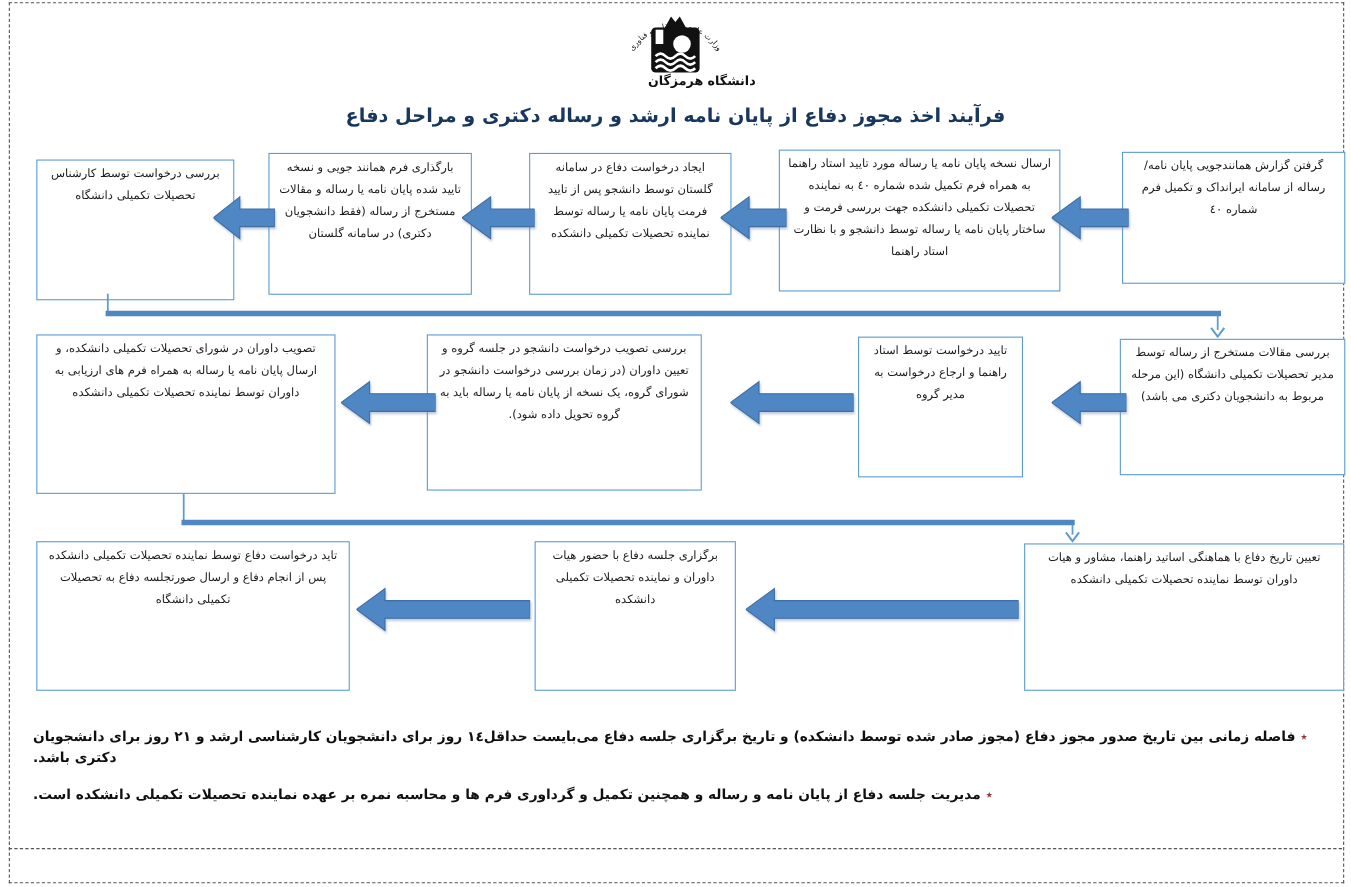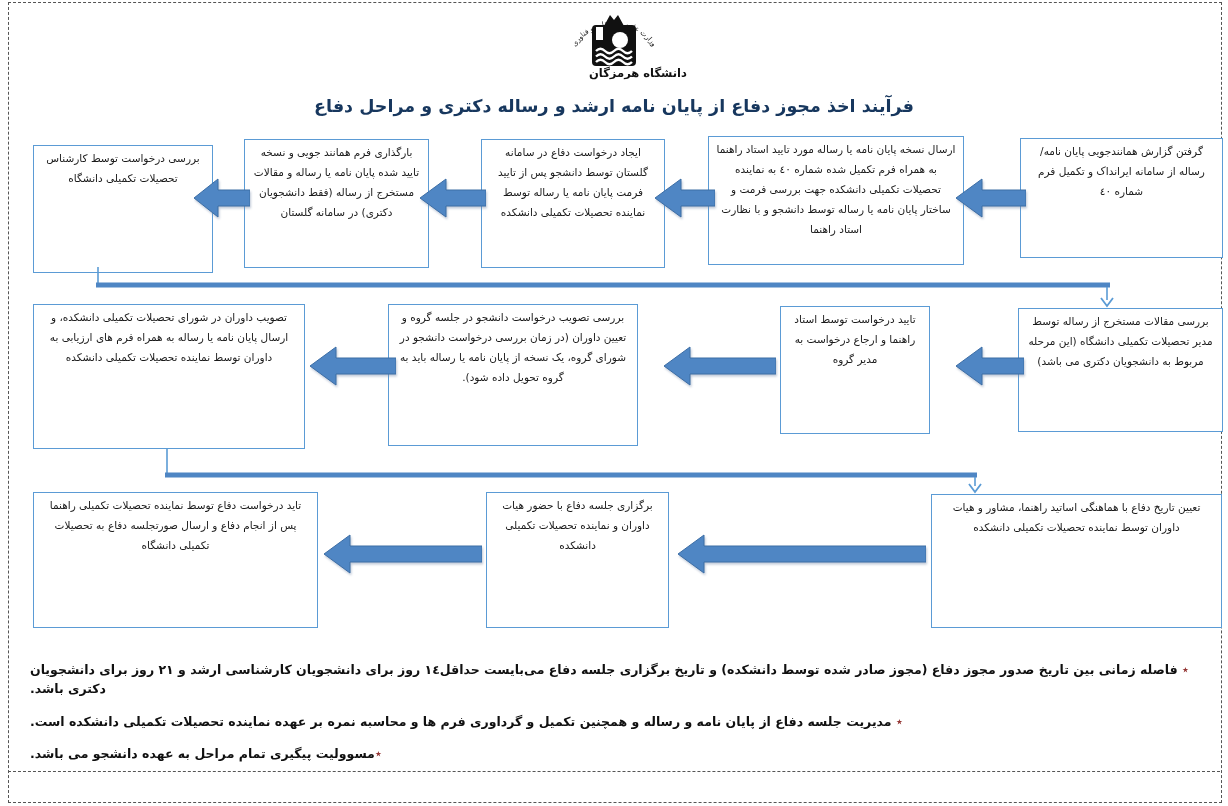--- a/index.html
+++ b/index.html
@@ -116,21 +116,21 @@
       <polygon points="0,22 26,3 26,14 86,14 86,30 26,30 26,41"></polygon>
     </svg>
 
   <div class="fbox" style="left:931px;top:494px;width:291px;height:134px">
       <span>تعیین تاریخ دفاع با هماهنگی اساتید راهنما، مشاور و هیات داوران توسط نماینده تحصیلات تکمیلی دانشکده</span>
     </div>
   <div class="fbox" style="left:486px;top:492px;width:183px;height:136px">
       <span>برگزاری جلسه دفاع با حضور هیات داوران و نماینده تحصیلات تکمیلی دانشکده</span>
     </div>
   <div class="fbox" style="left:33px;top:492px;width:285px;height:136px">
-      <span>تاید درخواست دفاع توسط نماینده تحصیلات تکمیلی راهنما پس از انجام دفاع و ارسال صورتجلسه دفاع به تحصیلات تکمیلی دانشگاه</span>
+      <span>تاید درخواست دفاع توسط نماینده تحصیلات تکمیلی دانشکده پس از انجام دفاع و ارسال صورتجلسه دفاع به تحصیلات تکمیلی دانشگاه</span>
     </div>
 
   <svg class="blockarrow" style="left:678px;top:532px" width="248" height="44">
       <polygon points="0,22 26,3 26,14 248,14 248,30 26,30 26,41"></polygon>
     </svg>
   <svg class="blockarrow" style="left:324px;top:532px" width="158" height="44">
       <polygon points="0,22 26,3 26,14 158,14 158,30 26,30 26,41"></polygon>
     </svg>
 
   <svg class="conn" width="1228" height="806">
@@ -150,18 +150,15 @@
 
   <div class="notes">
     <div class="note-line">
       <span class="note-marker">٭</span>
       <span>فاصله زمانی بین تاریخ صدور مجوز دفاع (مجوز صادر شده توسط دانشکده) و تاریخ برگزاری جلسه دفاع می‌بایست حداقل١٤ روز برای دانشجویان کارشناسی ارشد و ٢١ روز برای دانشجویان دکتری باشد.</span>
     </div>
     <div class="note-line">
       <span class="note-marker">٭</span>
       <span>مدیریت جلسه دفاع از پایان نامه و رساله و همچنین تکمیل و گرداوری فرم ها و محاسبه نمره بر عهده نماینده تحصیلات تکمیلی دانشکده است.</span>
     </div>
-    <div class="note-line">
-      <span class="note-marker">٭</span><span>مسوولیت پیگیری تمام مراحل به عهده دانشجو می باشد.</span>
-    </div>
   </div>
 
 </div>
 
 </body></html>

